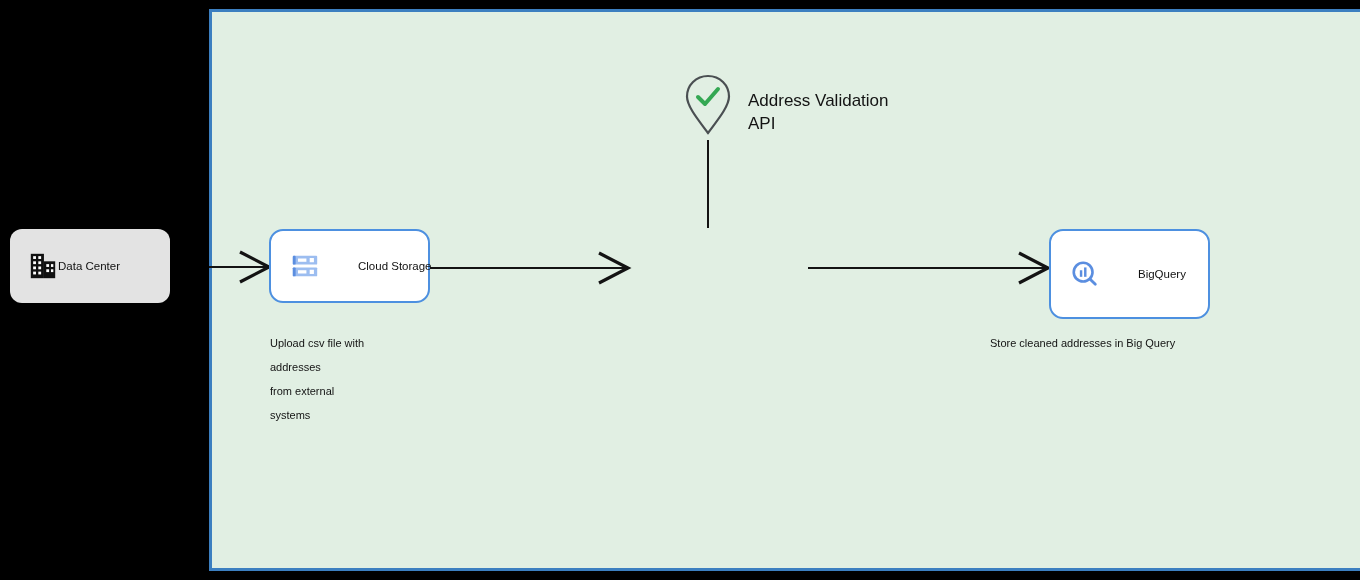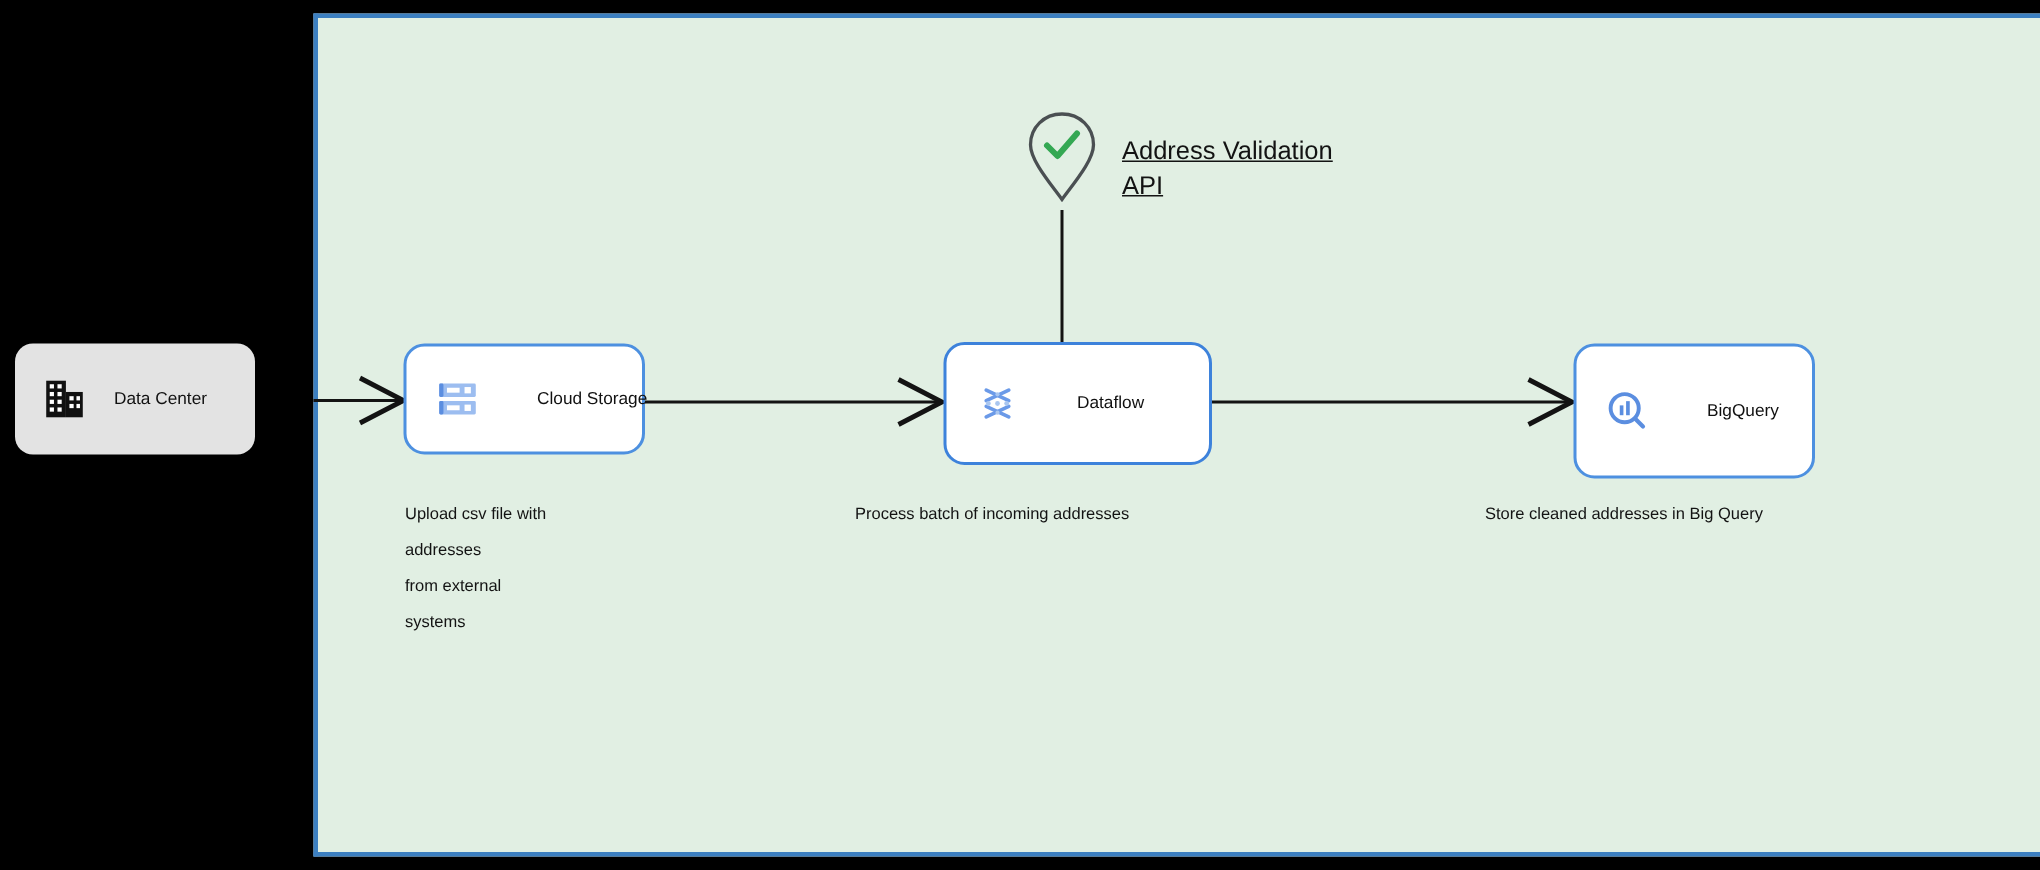--- a/index.html
+++ b/index.html
@@ -53,21 +53,20 @@
   }
   .onprem-icon {
     width: 30px;
     height: 30px;
     margin-left: 18px;
     flex: none;
   }
   .onprem-label {
     font-size: 11.5px;
     color: #111111;
-    margin-left: 18px;
     white-space: nowrap;
   }
 
   
   .svc-node {
     position: absolute;
     background: #ffffff;
     border: 2px solid #4d90e0;
     border-radius: 14px;
     box-sizing: border-box;
@@ -105,21 +104,20 @@
     height: 62px;
   }
   .api-text {
     position: absolute;
     left: 748px;
     top: 89px;
     font-size: 17px;
     line-height: 23px;
     color: #131313;
     white-space: pre-line;
-    text-decoration: underline;
   }
 
   
   .caption {
     position: absolute;
     font-size: 11px;
     line-height: 24px;
     color: #131313;
     white-space: pre-line;
   }
@@ -206,38 +204,20 @@
       <rect x="8.5" y="8" width="9" height="3.5" fill="#ffffff"></rect>
       <rect x="21" y="7.5" width="4.5" height="4.5" fill="#ffffff"></rect>
       <rect x="3" y="17.5" width="26" height="9.5" rx="1" fill="#9cbdf0"></rect>
       <rect x="3" y="17.5" width="3" height="9.5" rx="1" fill="#5b8ee0"></rect>
       <rect x="8.5" y="20.5" width="9" height="3.5" fill="#ffffff"></rect>
       <rect x="21" y="20" width="4.5" height="4.5" fill="#ffffff"></rect>
     </svg>
     <span class="svc-label">Cloud Storage</span>
   </div>
 
-  <div class="svc-node emphasis" id="node-dataflow">
-    <svg class="svc-icon" viewBox="0 0 32 32" xmlns="http://www.w3.org/2000/svg">
-      <g stroke="#6b9ae8" stroke-width="2.6" fill="none" stroke-linecap="round">
-        <line x1="8" y1="6.5" x2="24" y2="14"></line>
-        <line x1="24" y1="6.5" x2="8" y2="14"></line>
-        <line x1="8" y1="18" x2="24" y2="25.5"></line>
-        <line x1="24" y1="18" x2="8" y2="25.5"></line>
-      </g>
-      <g fill="#a9c6f0">
-        <circle cx="9.5" cy="16" r="1.7"></circle>
-        <circle cx="16" cy="16" r="1.7"></circle>
-        <circle cx="22.5" cy="16" r="1.7"></circle>
-        <circle cx="16" cy="9.5" r="1.5"></circle>
-        <circle cx="16" cy="22.5" r="1.5"></circle>
-      </g>
-    </svg>
-    <span class="svc-label">Dataflow</span>
-  </div>
 
   <div class="svc-node" id="node-bigquery">
     <svg class="svc-icon" viewBox="0 0 32 32" xmlns="http://www.w3.org/2000/svg">
       <circle cx="14" cy="14" r="10" fill="none" stroke="#5b8ee0" stroke-width="2.8"></circle>
       <g fill="#5b8ee0">
         <rect x="10.5" y="12" width="2.6" height="7"></rect>
         <rect x="15" y="9" width="2.6" height="10"></rect>
       </g>
       <line x1="21.5" y1="21.5" x2="27" y2="27" stroke="#5b8ee0" stroke-width="3" stroke-linecap="round"></line>
     </svg>
@@ -248,16 +228,15 @@
     <path d="M24 2 C12 2 3 11 3 22.5 C3 33 16 48 24 59 C32 48 45 33 45 22.5 C45 11 36 2 24 2 Z" fill="none" stroke="#4a4f52" stroke-width="2.2"></path>
     <polyline points="14,23 21,30 34,15" fill="none" stroke="#34a853" stroke-width="4" stroke-linecap="round" stroke-linejoin="round"></polyline>
   </svg>
   <div class="api-text">Address Validation
 API</div>
 
   <div class="caption" id="cap-storage">Upload csv file with
 addresses
 from external
 systems</div>
-  <div class="caption" id="cap-dataflow">Process batch of incoming addresses</div>
   <div class="caption" id="cap-bigquery">Store cleaned addresses in Big Query</div>
 
 </div>
 
 </body></html>

